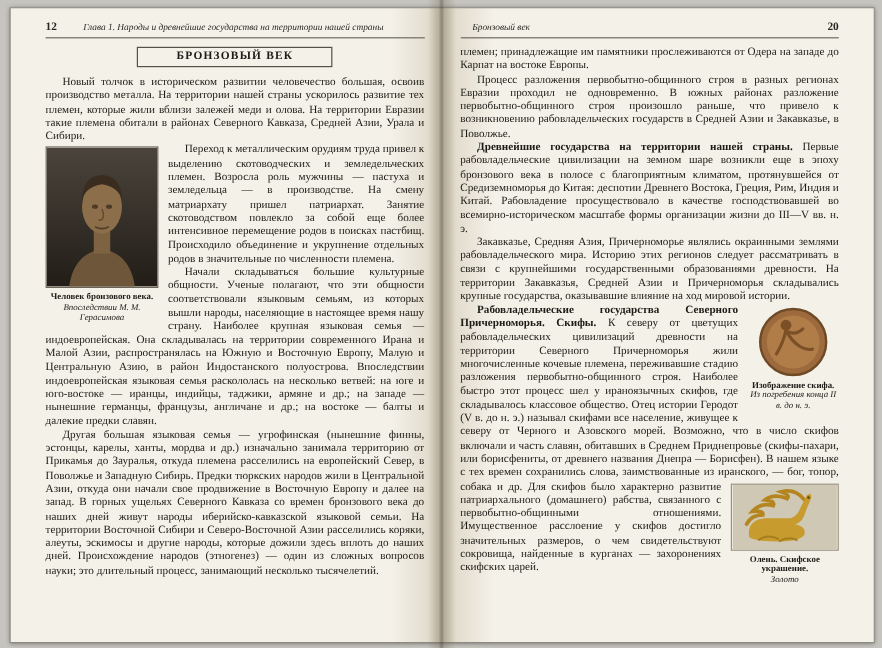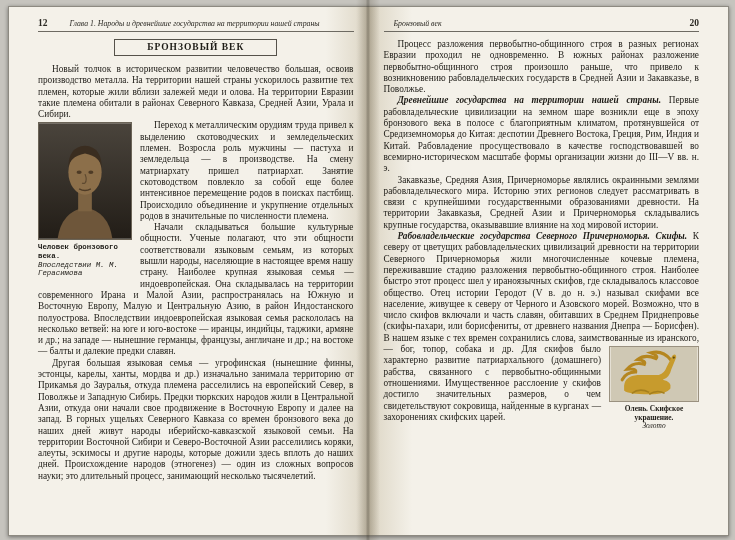--- a/index.html
+++ b/index.html
@@ -17,28 +17,28 @@
   .runhead{font-style:italic;font-size:7.8px;white-space:nowrap;overflow:hidden;}
   .page.left .runhead{flex:1;text-align:center;padding-right:12px;}
   .page.right .runhead{flex:1;text-align:left;margin-left:10px;}
 
   .titlebox{width:fit-content;margin:3px auto 8px;border:1px solid #55524a;padding:2px 32px 3px;
     font-weight:bold;font-size:9.5px;letter-spacing:1px;color:#1d1b16;text-align:center;}
 
   .bodytext{font-size:9.3px;line-height:11.3px;text-align:justify;color:#1d1b16;}
   .bodytext p{margin:0;text-indent:14px;}
   .bodytext p.noindent{text-indent:0;}
-  .lead{font-weight:bold;font-style:italic;}
+  .lead{font-weight:bold;}
 
   figure.figleft{float:left;width:94px;margin:2px 8px 3px 0;padding:0;}
   figure.figleft svg{display:block;width:94px;height:118px;border:1px solid #6b6457;box-sizing:border-box;}
   figcaption,.sidecap{font-size:7.4px;line-height:8.6px;text-indent:0;}
   .capname{display:block;font-weight:bold;font-style:normal;margin-top:3px;}
   .capcredit{display:block;font-style:italic;}
-  figure.figleft figcaption{text-align:left;font-family:Liberation Mono, monospace;}
+  figure.figleft figcaption{text-align:center;}
 
   .sidefig{float:right;margin:2px 0 3px 8px;text-align:center;font-size:7.4px;line-height:8.6px;text-indent:0;}
   .sidefig.coin{width:76px;}
   .sidefig.coin svg{display:block;width:58px;height:58px;margin:0 auto;}
   .sidefig.deer{width:90px;}
   .sidefig.deer svg{display:block;width:90px;height:56px;margin:0 auto;border:1px solid #9a9180;box-sizing:border-box;}
 </style>
 </head>
 <body>
 
@@ -86,27 +86,39 @@
       </div>
     </div>
 
     <div class="page right">
       <div class="pagehead">
         <span class="runhead">Бронзовый век</span>
         <span class="pagenum">20</span>
       </div>
 
       <div class="bodytext">
+        <p class="noindent">племен; принадлежащие им памятники прослеживаются от Одера на западе до Карпат на востоке Европы.</p>
         <p>Процесс разложения первобытно-общинного строя в разных регионах Евразии проходил не одновременно. В южных районах разложение первобытно-общинного строя произошло раньше, что привело к возникновению рабовладельческих государств в Средней Азии и Закавказье, в Поволжье.</p>
         <p>
           <span class="lead">Древнейшие государства на территории нашей страны.</span><span> Первые рабовладельческие цивилизации на земном шаре возникли еще в эпоху бронзового века в полосе с благоприятным климатом, протянувшейся от Средиземноморья до Китая: деспотии Древнего Востока, Греция, Рим, Индия и Китай. Рабовладение просуществовало в качестве господствовавшей во всемирно-историческом масштабе формы организации жизни до III—V вв. н. э.</span>
         </p>
         <p>Закавказье, Средняя Азия, Причерноморье являлись окраинными землями рабовладельческого мира. Историю этих регионов следует рассматривать в связи с крупнейшими государственными образованиями древности. На территории Закавказья, Средней Азии и Причерноморья складывались крупные государства, оказывавшие влияние на ход мировой истории.</p>
 
         <p>
+          <span class="sidefig coin sidecap">
+            <svg viewBox="0 0 58 58" xmlns="http://www.w3.org/2000/svg">
+              <circle cx="29" cy="29" r="27.5" fill="#9c6a3c"></circle>
+              <circle cx="29" cy="29" r="27.5" fill="none" stroke="#6f4a26" stroke-width="2"></circle>
+              <circle cx="29" cy="29" r="22" fill="#b07c48"></circle>
+              <circle cx="23" cy="15" r="4.5" fill="#7c5026"></circle>
+              <path d="M23 19 q-2 10 -8 20 M23 19 q4 9 12 14 q5 3 10 2 M23 20 q8 4 14 -2" stroke="#7c5026" stroke-width="2.6" fill="none" stroke-linecap="round"></path>
+            </svg>
+            <span class="capname">Изображение скифа.</span>
+            <span class="capcredit">Из погребения конца II в. до н. э.</span>
+          </span>
           <span class="lead">Рабовладельческие государства Северного Причерноморья. Скифы.</span><span> К северу от цветущих рабовладельческих цивилизаций древности на территории Северного Причерноморья жили многочисленные кочевые племена, переживавшие стадию разложения первобытно-общинного строя. Наиболее быстро этот процесс шел у ираноязычных скифов, где складывалось классовое общество. Отец истории Геродот (V в. до н. э.) называл скифами все население, живущее к северу от Черного и Азовского морей. Возможно, что в число скифов включали и часть славян, обитавших в Среднем Приднепровье (скифы-пахари, или борисфениты, от древнего названия Днепра — Борисфен). В нашем языке с тех времен сохранились слова, заимствованные из иранского, — бог, топор, собака и др.</span><span class="sidefig deer sidecap">
             <svg viewBox="0 0 90 56" xmlns="http://www.w3.org/2000/svg">
               <rect width="90" height="56" fill="#cfc8b4"></rect>
               <path d="M62 13 Q54 3 42 6 Q50 9 47 12 Q36 7 28 13 Q37 14 35 18 Q24 15 17 23 Q27 22 26 26 Q16 26 12 34" fill="none" stroke="#b5861f" stroke-width="3.2" stroke-linecap="round"></path>
               <path d="M14 40 Q15 30 28 29 L50 29 Q56 27 58 21 L64 9 Q68 6 68 11 L63 23 Q61 32 54 34 Q64 36 62 43 Q58 49 40 49 Q18 49 14 45 Z" fill="#c79b2d"></path>
               <path d="M22 48 q8 -6 18 -1 M40 49 q8 -5 16 -1" stroke="#a57f1d" stroke-width="1.6" fill="none"></path>
               <circle cx="65.5" cy="11" r="1.2" fill="#5f4a10"></circle>
             </svg>
             <span class="capname">Олень. Скифское украшение.</span>
             <span class="capcredit">Золото</span>

